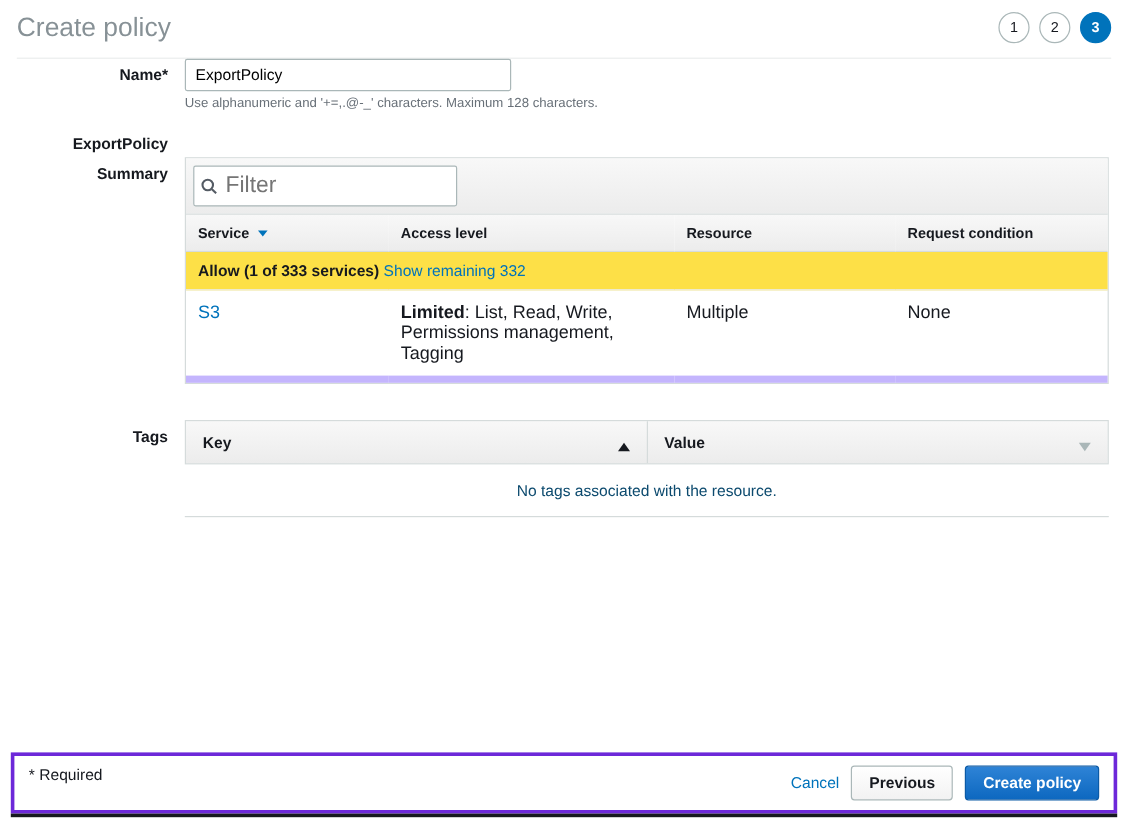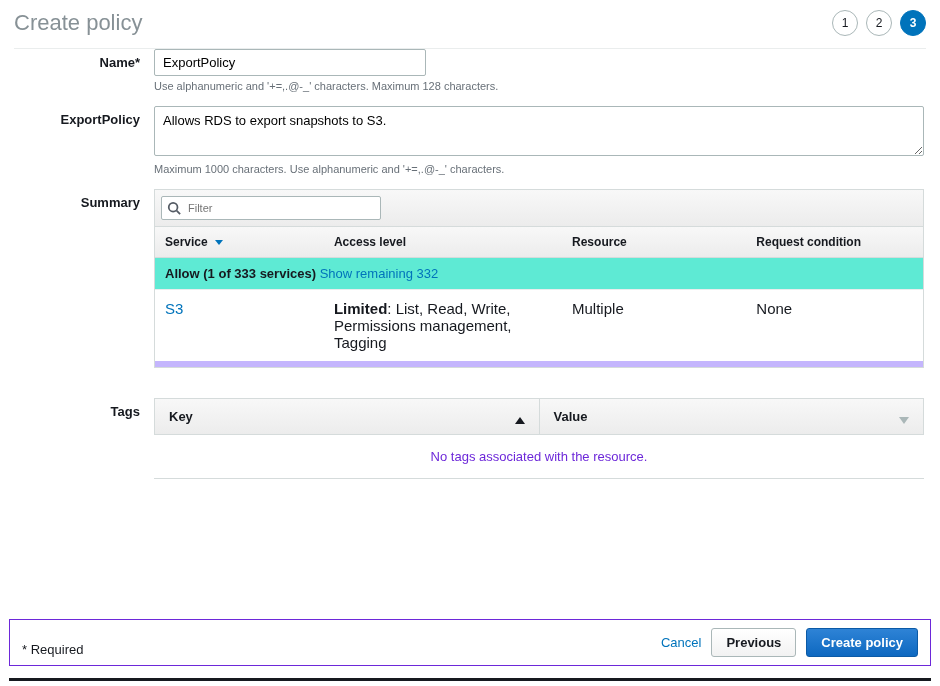--- a/index.html
+++ b/index.html
@@ -106,21 +106,21 @@
     border-bottom: 1px solid #d5dbdb;
     padding: 6px;
   }
   .filter-wrap {
     position: relative;
     display: inline-block;
   }
   .filter-input {
     width: 220px;
     padding: 5px 6px 5px 26px;
-    font-size: 11px;
+    font-size: 19px;
     border: 1px solid #aab7b8;
     border-radius: 2px;
   }
   .search-icon {
     position: absolute;
     left: 6px;
     top: 50%;
     transform: translateY(-50%);
     width: 14px;
     height: 14px;
@@ -142,21 +142,21 @@
   .sort-caret {
     display: inline-block;
     margin-left: 4px;
     width: 0; height: 0;
     border-left: 4px solid transparent;
     border-right: 4px solid transparent;
     border-top: 5px solid #0073bb;
     vertical-align: middle;
   }
   .allow-row td {
-    background: #5eead4;
+    background: #fde047;
     font-size: 13px;
     padding: 8px 10px;
     border-bottom: 1px solid #eaeded;
   }
   .allow-row .allow-bold { font-weight: 700; }
   .link {
     color: #0073bb;
     cursor: pointer;
   }
   .data-row td {
@@ -196,33 +196,33 @@
     margin-left: auto;
     width: 0; height: 0;
     border-left: 5px solid transparent;
     border-right: 5px solid transparent;
     border-top: 7px solid #aab7b8;
   }
   .no-tags {
     text-align: center;
     padding: 14px 0;
     font-size: 13px;
-    color: #6d28d9;
+    color: #0c4a6e;
     border-bottom: 1px solid #d5dbdb;
   }
 
   .footer-bar {
     position: absolute;
     left: 9px;
     right: 9px;
-    bottom: 20px;
-    border: 1px solid #6d28d9;
+    bottom: 8px;
+    border: 3px solid #6d28d9;
     background: #fff;
     display: flex;
-    align-items: flex-end;
+    align-items: flex-start;
     padding: 8px 12px;
   }
   .required-note {
     font-size: 13px;
     color: #16191f;
   }
   .footer-actions {
     margin-left: auto;
     display: flex;
     align-items: center;
@@ -273,24 +273,20 @@
   <div class="form-row">
     <div class="form-label-col">Name*</div>
     <div class="form-value-col">
       <input type="text" class="name-input" value="ExportPolicy" style="">
       <div class="hint">Use alphanumeric and '+=,.@-_' characters. Maximum 128 characters.</div>
     </div>
   </div>
 
   <div class="form-row">
     <div class="form-label-col">ExportPolicy</div>
-    <div class="form-value-col">
-      <textarea class="desc-input" style="">Allows RDS to export snapshots to S3.</textarea>
-      <div class="hint">Maximum 1000 characters. Use alphanumeric and '+=,.@-_' characters.</div>
-    </div>
   </div>
 
   <div class="form-row">
     <div class="form-label-col">Summary</div>
     <div class="form-value-col">
       <div class="summary-panel">
         <div class="filter-bar">
           <div class="filter-wrap">
             <svg class="search-icon" viewBox="0 0 16 16" fill="none" stroke="currentColor" stroke-width="2">
               <circle cx="7" cy="7" r="5"></circle>

